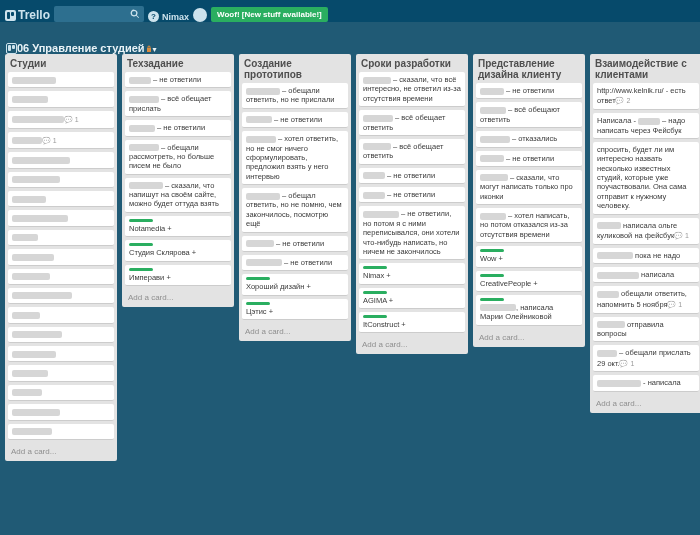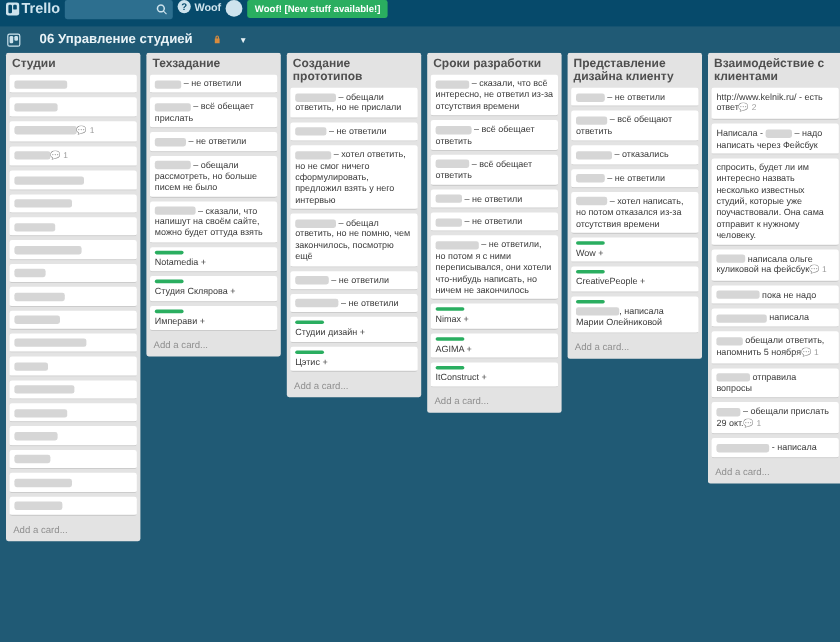--- a/index.html
+++ b/index.html
@@ -1,30 +1,30 @@
 <!DOCTYPE html>
 <html><head>
 <meta charset="utf-8">
 <style>
   * { box-sizing: border-box; margin: 0; padding: 0; }
   html, body { width: 700px; height: 535px; overflow: hidden; font-family: "Helvetica Neue", Arial, sans-serif; }
   body { background: #205a75; font-size: 9px; color: #333; }
-  .topbar { background: #064a6b; height: 22px; display: flex; align-items: flex-start; padding: 0 5px; gap: 4px; }
+  .topbar { background: #064a6b; height: 22px; display: flex; align-items: flex-end; padding: 0 5px; gap: 4px; }
   .logo { color: #cde3ed; font-weight: bold; font-size: 12px; display: flex; align-items: center; gap: 2px; }
   .logo-icon { width: 11px; height: 11px; background: #cde3ed; border-radius: 2px; position: relative; }
   .logo-icon::before, .logo-icon::after { content: ""; position: absolute; background: #064a6b; width: 3px; top: 2px; border-radius: 1px; }
   .logo-icon::before { left: 2px; height: 7px; }
   .logo-icon::after { right: 2px; height: 4px; }
   .search { flex: 0 0 90px; height: 16px; background: #2d6f8f; border-radius: 2px; display: flex; align-items: center; justify-content: flex-end; padding: 0 4px; }
   .search svg { width: 10px; height: 10px; fill: #cde3ed; }
   .help { color: #cde3ed; display: flex; align-items: center; gap: 3px; font-size: 9px; font-weight: bold; }
   .help-icon { width: 11px; height: 11px; border-radius: 50%; background: #cde3ed; color: #064a6b; display: flex; align-items: center; justify-content: center; font-size: 8px; }
   .husky { width: 14px; height: 14px; background: #cde3ed; border-radius: 50%; }
   .notif { background: #2aae60; color: #fff; font-size: 8px; font-weight: bold; padding: 3px 6px; border-radius: 2px; }
-  .boardbar { height: 22px; display: flex; align-items: center; padding: 0 6px; gap: 16px; color: #fff; }
+  .boardbar { height: 32px; display: flex; align-items: flex-end; padding: 0 6px; gap: 0; color: #fff; }
   .board-icon { width: 11px; height: 11px; border: 1px solid #cde3ed; border-radius: 2px; position: relative; }
   .board-icon::before, .board-icon::after { content: ""; position: absolute; background: #cde3ed; width: 3px; top: 1px; border-radius: 1px; }
   .board-icon::before { left: 1px; height: 6px; }
   .board-icon::after { right: 1px; height: 4px; }
   .board-title { font-size: 11px; font-weight: bold; color: #e9f3f7; }
   .lock-icon { width: 8px; height: 10px; fill: #d88b3e; }
   .chev { color: #e9f3f7; font-size: 8px; }
   .board { display: flex; gap: 5px; padding: 0 5px 5px 5px; height: calc(100% - 44px); align-items: flex-start; overflow: hidden; }
   .list { background: #e3e3e3; border-radius: 2px; width: 112px; flex: 0 0 112px; display: flex; flex-direction: column; max-height: 100%; }
   .list-header { font-size: 10px; font-weight: bold; color: #4f4f4f; padding: 4px 5px 3px 5px; line-height: 1.1; }
@@ -44,21 +44,21 @@
     <span class="logo-icon"></span>
     <span>Trello</span>
   </div>
   <div class="search">
     <svg viewBox="0 0 16 16">
         <path d="M6.5 1a5.5 5.5 0 014.38 8.82l3.65 3.65-1.06 1.06-3.65-3.65A5.5 5.5 0 116.5 1zm0 2a3.5 3.5 0 100 7 3.5 3.5 0 000-7z"></path>
       </svg>
   </div>
   <div class="help">
     <span class="help-icon">?</span>
-    <span>Woof</span>
+    <span>Nimax</span>
   </div>
   <div class="husky"></div>
   <div class="notif">Woof! [New stuff available!]</div>
 </div>
 
 <div class="boardbar">
   <span class="board-icon"></span>
   <span class="board-title">06 Управление студией</span>
   <svg class="lock-icon" viewBox="0 0 16 16">
       <path d="M8 1a3 3 0 013 3v2h1v8H4V6h1V4a3 3 0 013-3zm0 2a1 1 0 00-1 1v2h2V4a1 1 0 00-1-1z"></path>
@@ -108,21 +108,21 @@
     </div>
     <div class="list">
       <div class="list-header">Создание прототипов</div>
       <div class="cards">
         <div class="card"><span class="blur" style="width: 34px;">....</span> – обещали ответить, но не прислали</div>
         <div class="card"><span class="blur" style="width: 26px;">....</span> – не ответили</div>
         <div class="card"><span class="blur" style="width: 30px;">....</span> – хотел ответить, но не смог ничего сформулировать, предложил взять у него интервью</div>
         <div class="card"><span class="blur" style="width: 34px;">....</span> – обещал ответить, но не помню, чем закончилось, посмотрю ещё</div>
         <div class="card"><span class="blur" style="width: 28px;">....</span> – не ответили</div>
         <div class="card"><span class="blur" style="width: 36px;">....</span> – не ответили</div>
-        <div class="card labeled">Студии дизайн +</div>
+        <div class="card labeled">Хороший дизайн +</div>
         <div class="card labeled">Цэтис +</div>
       </div>
       <div class="add-card">Add a card...</div>
     </div>
     <div class="list">
       <div class="list-header">Сроки разработки</div>
       <div class="cards">
         <div class="card"><span class="blur" style="width: 28px;">....</span> – сказали, что всё интересно, не ответил из-за отсутствия времени</div>
         <div class="card"><span class="blur" style="width: 30px;">....</span> – всё обещает ответить</div>
         <div class="card"><span class="blur" style="width: 28px;">....</span> – всё обещает ответить</div>
@@ -135,20 +135,21 @@
       </div>
       <div class="add-card">Add a card...</div>
     </div>
     <div class="list">
       <div class="list-header">Представление дизайна клиенту</div>
       <div class="cards">
         <div class="card"><span class="blur" style="width: 24px;">....</span> – не ответили</div>
         <div class="card"><span class="blur" style="width: 26px;">....</span> – всё обещают ответить</div>
         <div class="card"><span class="blur" style="width: 30px;">....</span> – отказались</div>
         <div class="card"><span class="blur" style="width: 24px;">....</span> – не ответили</div>
+        <div class="card"><span class="blur" style="width: 28px;">....</span> – сказали, что могут написать только про иконки</div>
         <div class="card"><span class="blur" style="width: 26px;">....</span> – хотел написать, но потом отказался из-за отсутствия времени</div>
         <div class="card labeled">Wow +</div>
         <div class="card labeled">CreativePeople +</div>
         <div class="card labeled"><span class="blur" style="width: 36px;">....</span>, написала Марии Олейниковой</div>
       </div>
       <div class="add-card">Add a card...</div>
     </div>
     <div class="list">
       <div class="list-header">Взаимодействие с клиентами</div>
       <div class="cards">

